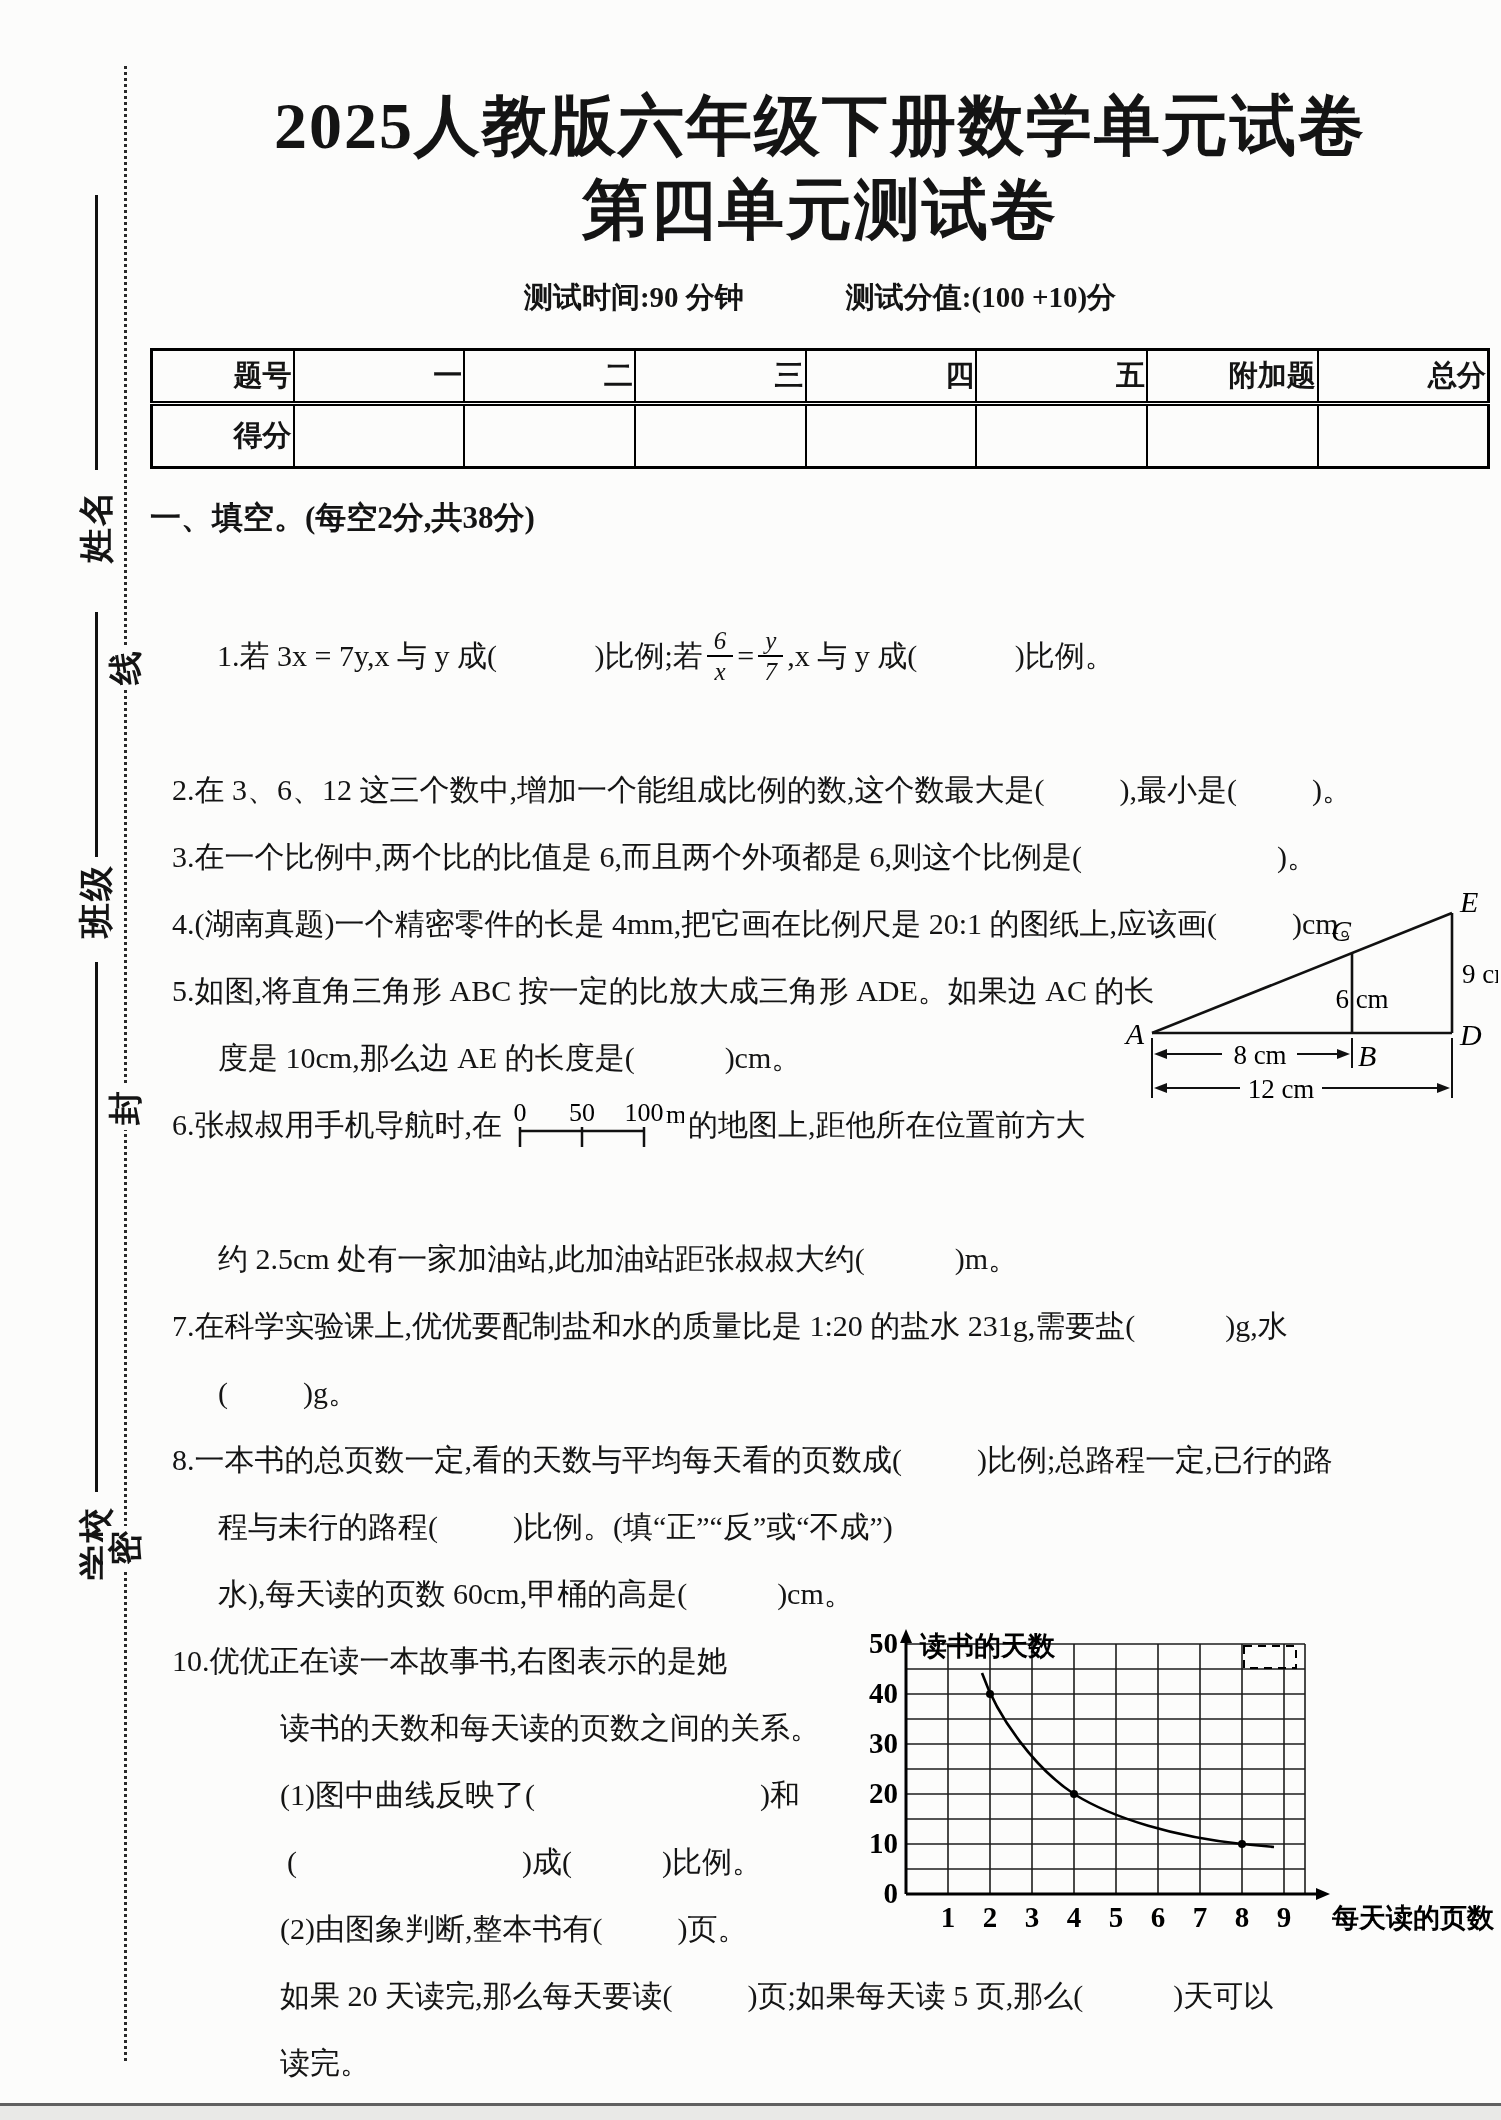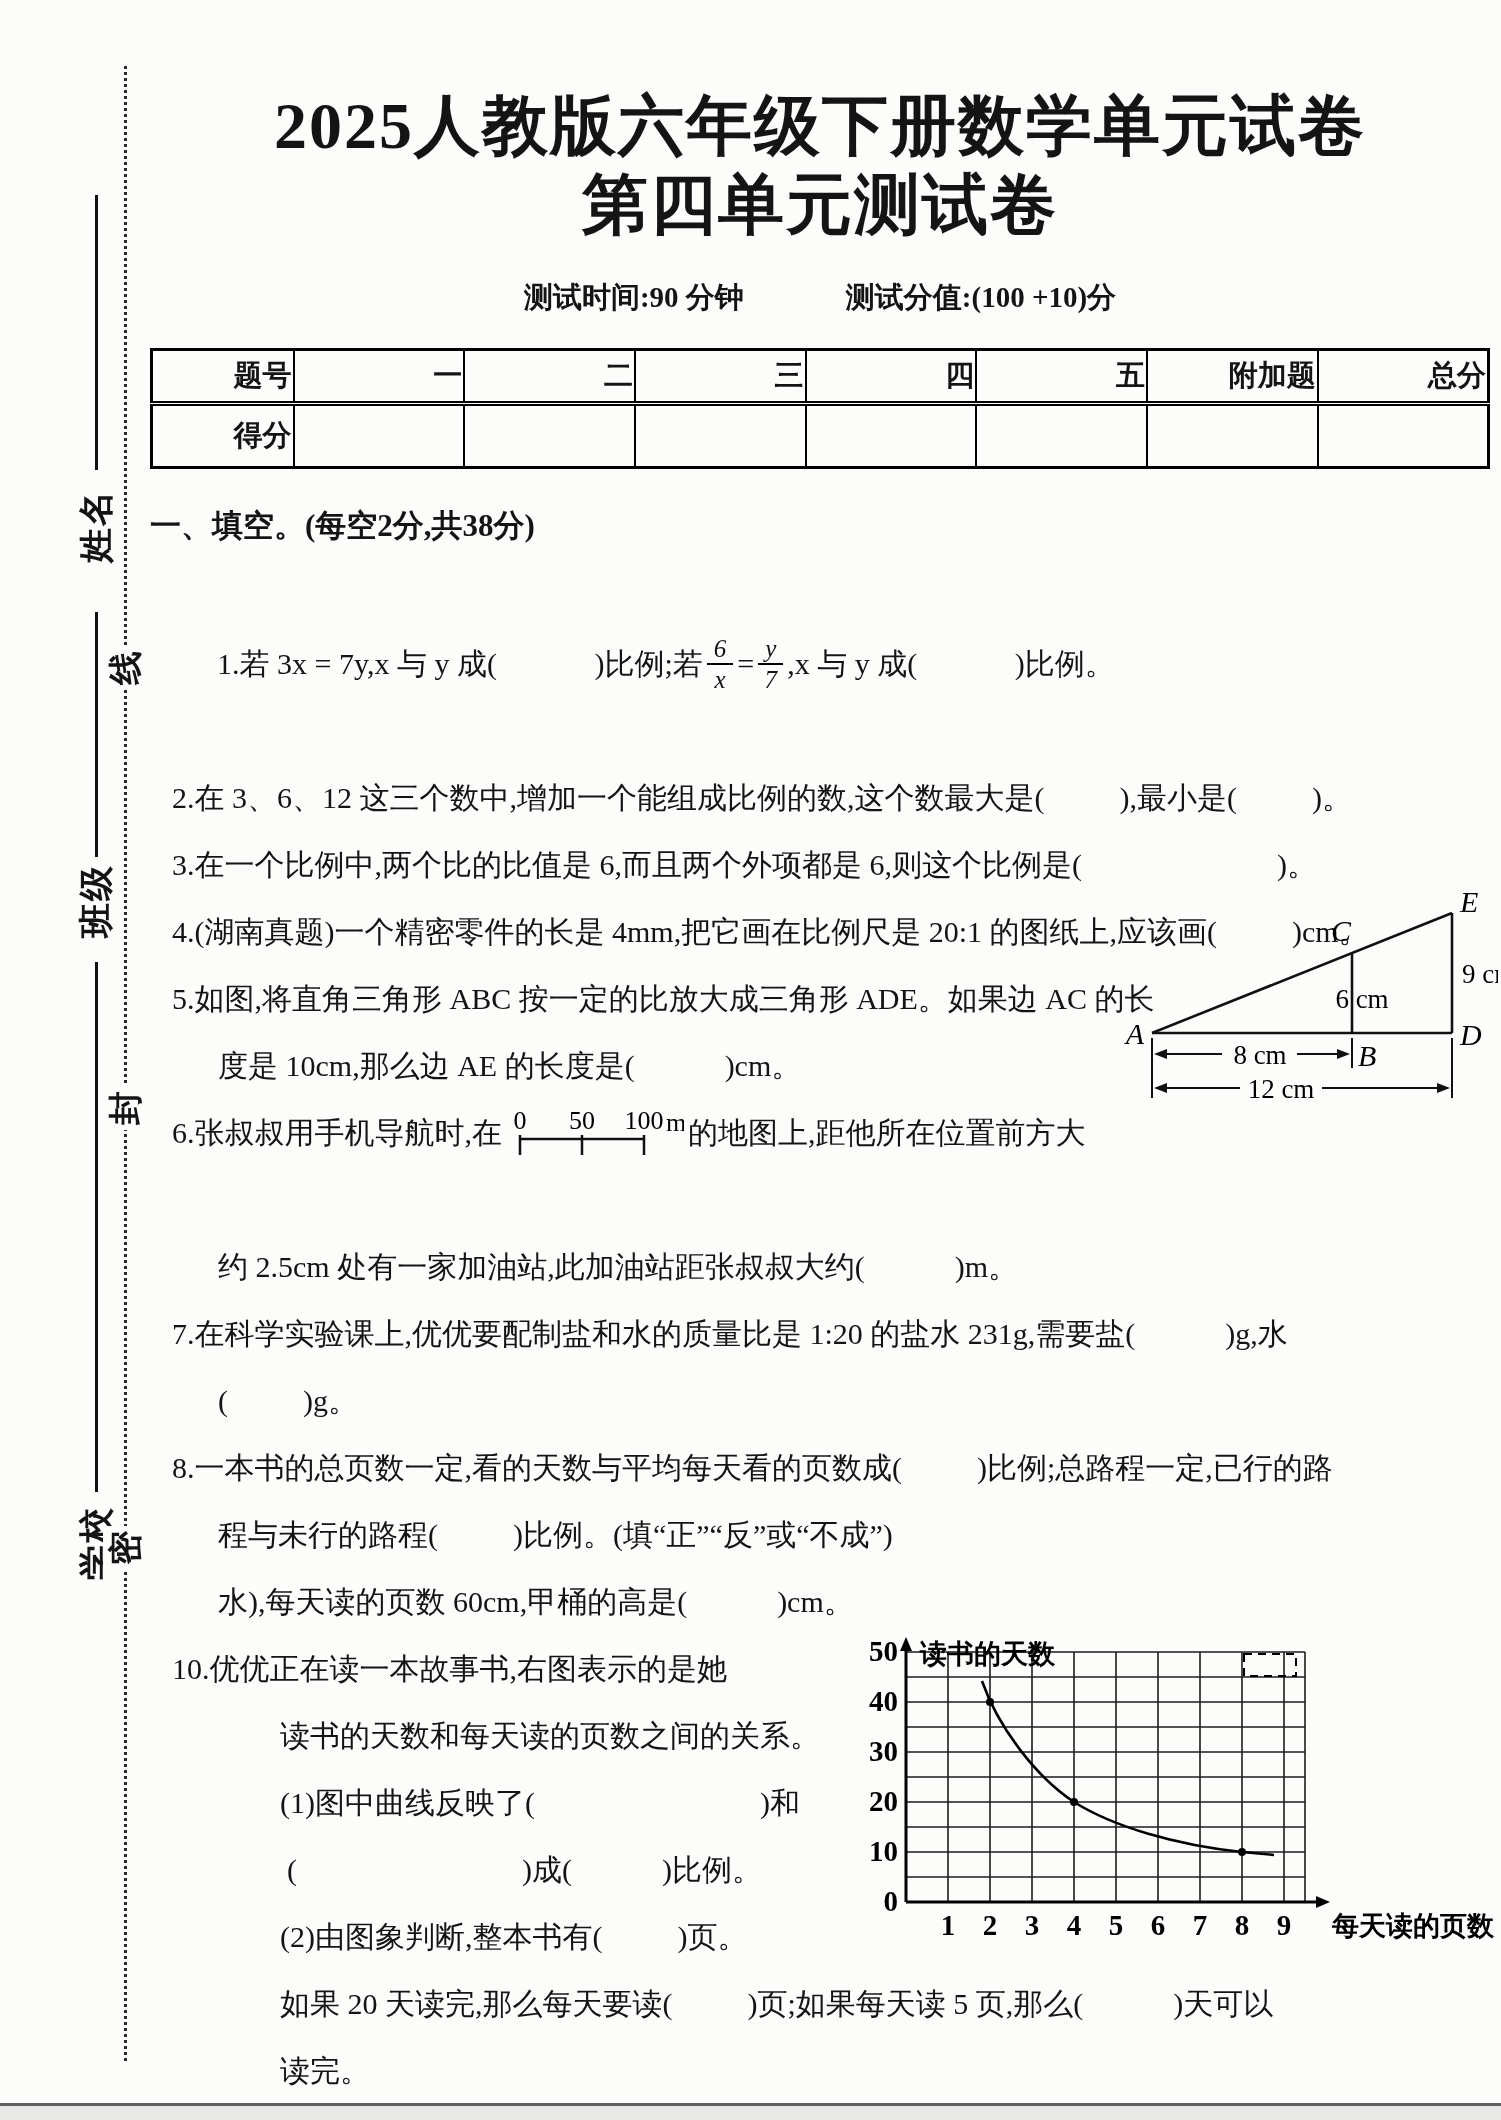--- a/index.html
+++ b/index.html
@@ -17,30 +17,30 @@
     line-height:46px; transform:rotate(-90deg); }
   .blank-line { position:absolute; left:95px; width:0; border-left:3px solid #111; }
   .field-label { position:absolute; left:58px; width:78px; height:42px;
     font-size:35px; font-weight:bold; text-align:center; line-height:42px;
     transform:rotate(-90deg); letter-spacing:2px; }
   
   .content { position:absolute; left:150px; top:60px; width:1340px; }
   .title { text-align:center; font-size:66px; font-weight:bold; letter-spacing:2px;
     line-height:76px; margin:0; }
   .title-1 { margin-top:28px; }
-  .title-2 { margin-top:8px;font-family:Liberation Mono, monospace; }
+  .title-2 { margin-top:8px; }
   .info-row { display:flex; justify-content:center; gap:102px; margin-top:30px;
     font-size:29px; font-weight:bold; }
   table.score { border-collapse:collapse; width:100%; margin-top:30px;
     table-layout:fixed; font-size:29px; }
   table.score th, table.score td { border:2px solid #000; text-align:right; }
   table.score { border:3px solid #000; }
   table.score thead th { height:48px; border-bottom:5px double #000; font-weight:bold; }
   table.score tbody td { height:58px; font-weight:bold; }
-  .section-title { margin-top:36px; font-size:31px; font-weight:bold; }
+  .section-title { margin-top:28px; font-size:31px; font-weight:bold; }
   .questions { margin-top:16px; padding-left:22px; font-size:30px; }
   .q-line { white-space:pre-wrap; line-height:67px; min-height:67px; }
   .q-cont { margin-left:46px; }
   .frac { display:inline-block; vertical-align:middle; text-align:center;
     font-size:25px; line-height:27px; font-style:italic; margin:0 4px; position:relative; top:-3px; }
   .frac .num { display:block; border-bottom:2px solid #000; padding:0 7px 1px; }
   .frac .den { display:block; padding-top:1px; }
   .scalebar { vertical-align:-16px; margin:0 4px; }
   
   .q10 { position:relative; }

